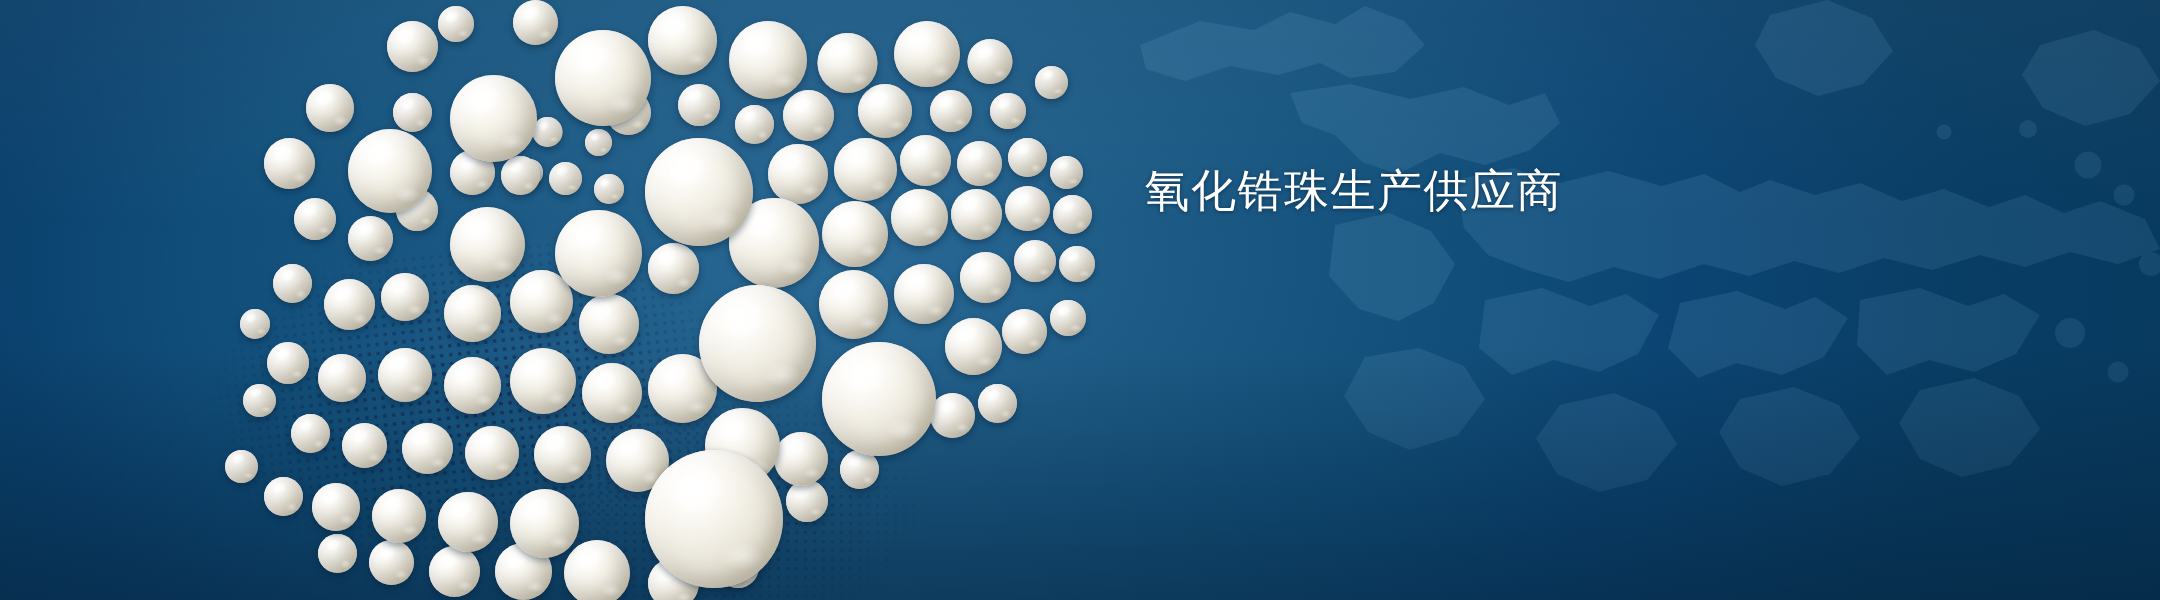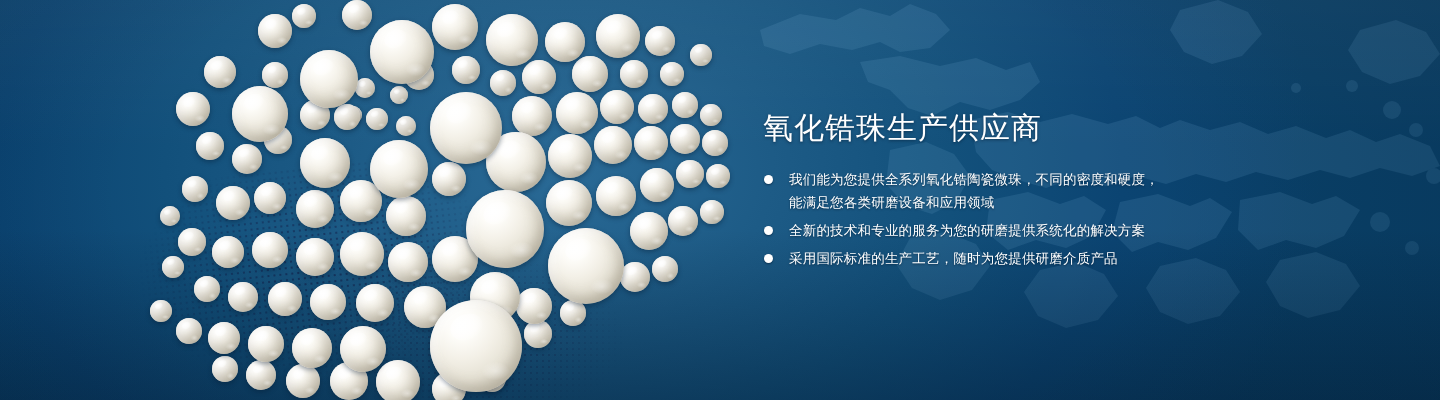--- a/index.html
+++ b/index.html
@@ -273,30 +273,15 @@
       <div class="bead" style="left: 162px; top: 256px; width: 22px; height: 22px; z-index: 122;"></div>
       <div class="bead" style="left: 160px; top: 206px; width: 20px; height: 20px; z-index: 120;"></div>
     </div>
 
   <div class="bg-topsheen"></div>
   <div class="bg-bottomdark"></div>
   <div class="bg-vignette"></div>
 
   <div id="text-block">
     <h1 id="page-title">氧化锆珠生产供应商</h1>
-    <ul id="feature-list">
-        <li class="feature-item">
-          <span class="dot"></span>
-          <span class="feature-line">我们能为您提供全系列氧化锆陶瓷微珠，不同的密度和硬度，</span>
-          <span class="feature-line cont">能满足您各类研磨设备和应用领域</span>
-        </li>
-        <li class="feature-item">
-          <span class="dot"></span>
-          <span class="feature-line">全新的技术和专业的服务为您的研磨提供系统化的解决方案</span>
-        </li>
-        <li class="feature-item">
-          <span class="dot"></span>
-          <span class="feature-line">采用国际标准的生产工艺，随时为您提供研磨介质产品</span>
-        </li>
-      </ul>
   </div>
 
 </div>
 
 </body></html>

